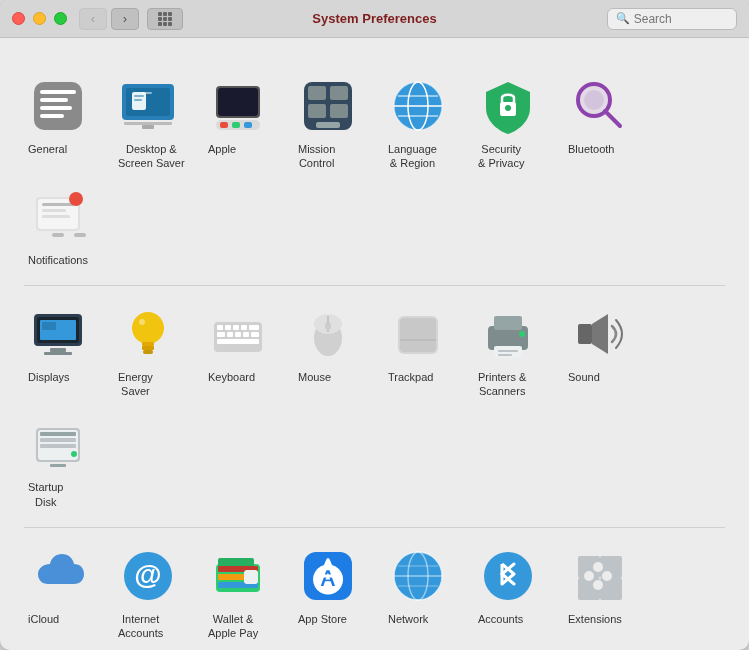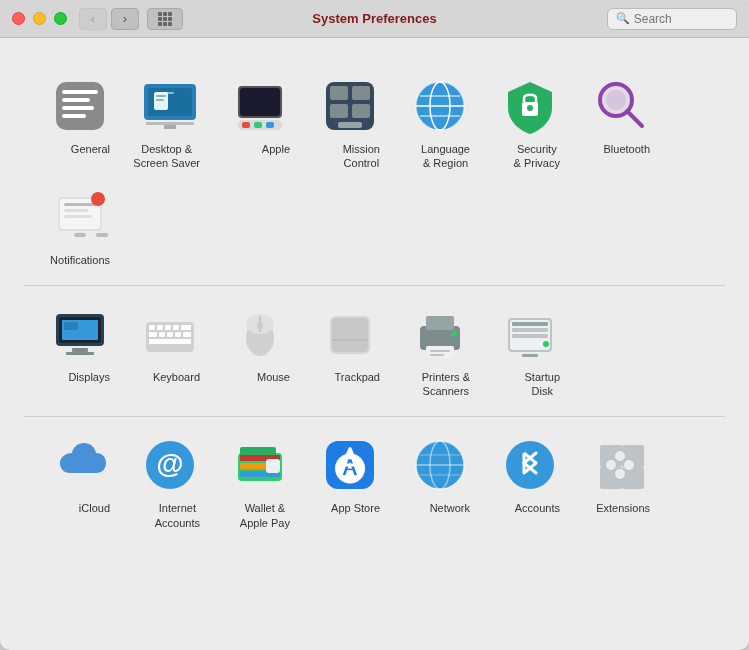--- a/index.html
+++ b/index.html
@@ -120,21 +120,21 @@
       padding: 10px 0;
       border-bottom: 1px solid #d0d0d0;
     }
     .section:last-child {
       border-bottom: none;
     }
     .pref-item {
       width: 90px;
       display: flex;
       flex-direction: column;
-      align-items: flex-end;
+      align-items: flex-start;
       padding: 8px 4px;
       border-radius: 8px;
       cursor: pointer;
       position: relative;
     }
     .icon-wrap {
       width: 60px;
       height: 60px;
       display: flex;
       align-items: center;
@@ -311,20 +311,34 @@
             <rect x="20" y="42" width="16" height="4" rx="1" fill="#7f8c8d"></rect>
             <rect x="14" y="46" width="28" height="3" rx="1" fill="#7f8c8d"></rect>
 
             <rect x="10" y="14" width="36" height="20" rx="1" fill="#3498db"></rect>
             <rect x="12" y="16" width="14" height="8" rx="1" fill="#2980b9"></rect>
           </svg>
         </div>
         <span class="pref-label">Displays</span>
       </div>
 
+      <div class="pref-item">
+        <div class="icon-wrap">
+          <svg width="56" height="56" viewBox="0 0 56 56">
+
+            <circle cx="28" cy="22" r="16" fill="#f1c40f"></circle>
+            <rect x="22" y="36" width="12" height="4" rx="1" fill="#e0a800"></rect>
+            <rect x="22" y="40" width="12" height="4" rx="1" fill="#d4a000"></rect>
+            <rect x="23" y="44" width="10" height="4" rx="2" fill="#c8960a"></rect>
+
+            <circle cx="22" cy="16" r="3" fill="rgba(255,255,255,0.4)"></circle>
+          </svg>
+        </div>
+        <span class="pref-label">Energy<br>Saver</span>
+      </div>
 
       <div class="pref-item">
         <div class="icon-wrap">
           <svg width="56" height="56" viewBox="0 0 56 56">
             <rect x="4" y="16" width="48" height="30" rx="4" fill="#d0d0d0"></rect>
             <rect x="7" y="19" width="6" height="5" rx="1" fill="white"></rect>
             <rect x="15" y="19" width="6" height="5" rx="1" fill="white"></rect>
             <rect x="23" y="19" width="6" height="5" rx="1" fill="white"></rect>
             <rect x="31" y="19" width="6" height="5" rx="1" fill="white"></rect>
             <rect x="39" y="19" width="10" height="5" rx="1" fill="white"></rect>
@@ -371,20 +385,33 @@
             <rect x="14" y="10" width="28" height="14" rx="2" fill="#95a5a6"></rect>
             <rect x="14" y="40" width="28" height="12" rx="2" fill="#ecf0f1"></rect>
             <rect x="18" y="44" width="20" height="2" rx="1" fill="#bdc3c7"></rect>
             <rect x="18" y="48" width="14" height="2" rx="1" fill="#bdc3c7"></rect>
             <circle cx="42" cy="28" r="3" fill="#2ecc71"></circle>
           </svg>
         </div>
         <span class="pref-label">Printers &amp;<br>Scanners</span>
       </div>
 
+      <div class="pref-item">
+        <div class="icon-wrap">
+          <svg width="56" height="56" viewBox="0 0 56 56">
+
+            <rect x="8" y="18" width="14" height="20" rx="2" fill="#666"></rect>
+            <polygon points="22,18 38,8 38,48 22,38" fill="#777"></polygon>
+
+            <path d="M42,20 Q50,28 42,36" fill="none" stroke="#888" stroke-width="2.5" stroke-linecap="round"></path>
+            <path d="M46,14 Q58,28 46,42" fill="none" stroke="#777" stroke-width="2" stroke-linecap="round"></path>
+          </svg>
+        </div>
+        <span class="pref-label">Sound</span>
+      </div>
 
       <div class="pref-item">
         <div class="icon-wrap">
           <svg width="56" height="56" viewBox="0 0 56 56">
             <rect x="6" y="12" width="44" height="34" rx="4" fill="#bdc3c7"></rect>
             <rect x="8" y="14" width="40" height="30" rx="3" fill="#ecf0f1"></rect>
             <rect x="10" y="16" width="36" height="4" rx="1" fill="#95a5a6"></rect>
             <rect x="10" y="22" width="36" height="4" rx="1" fill="#bdc3c7"></rect>
             <rect x="10" y="28" width="36" height="4" rx="1" fill="#bdc3c7"></rect>
             <circle cx="44" cy="38" r="3" fill="#2ecc71"></circle>

